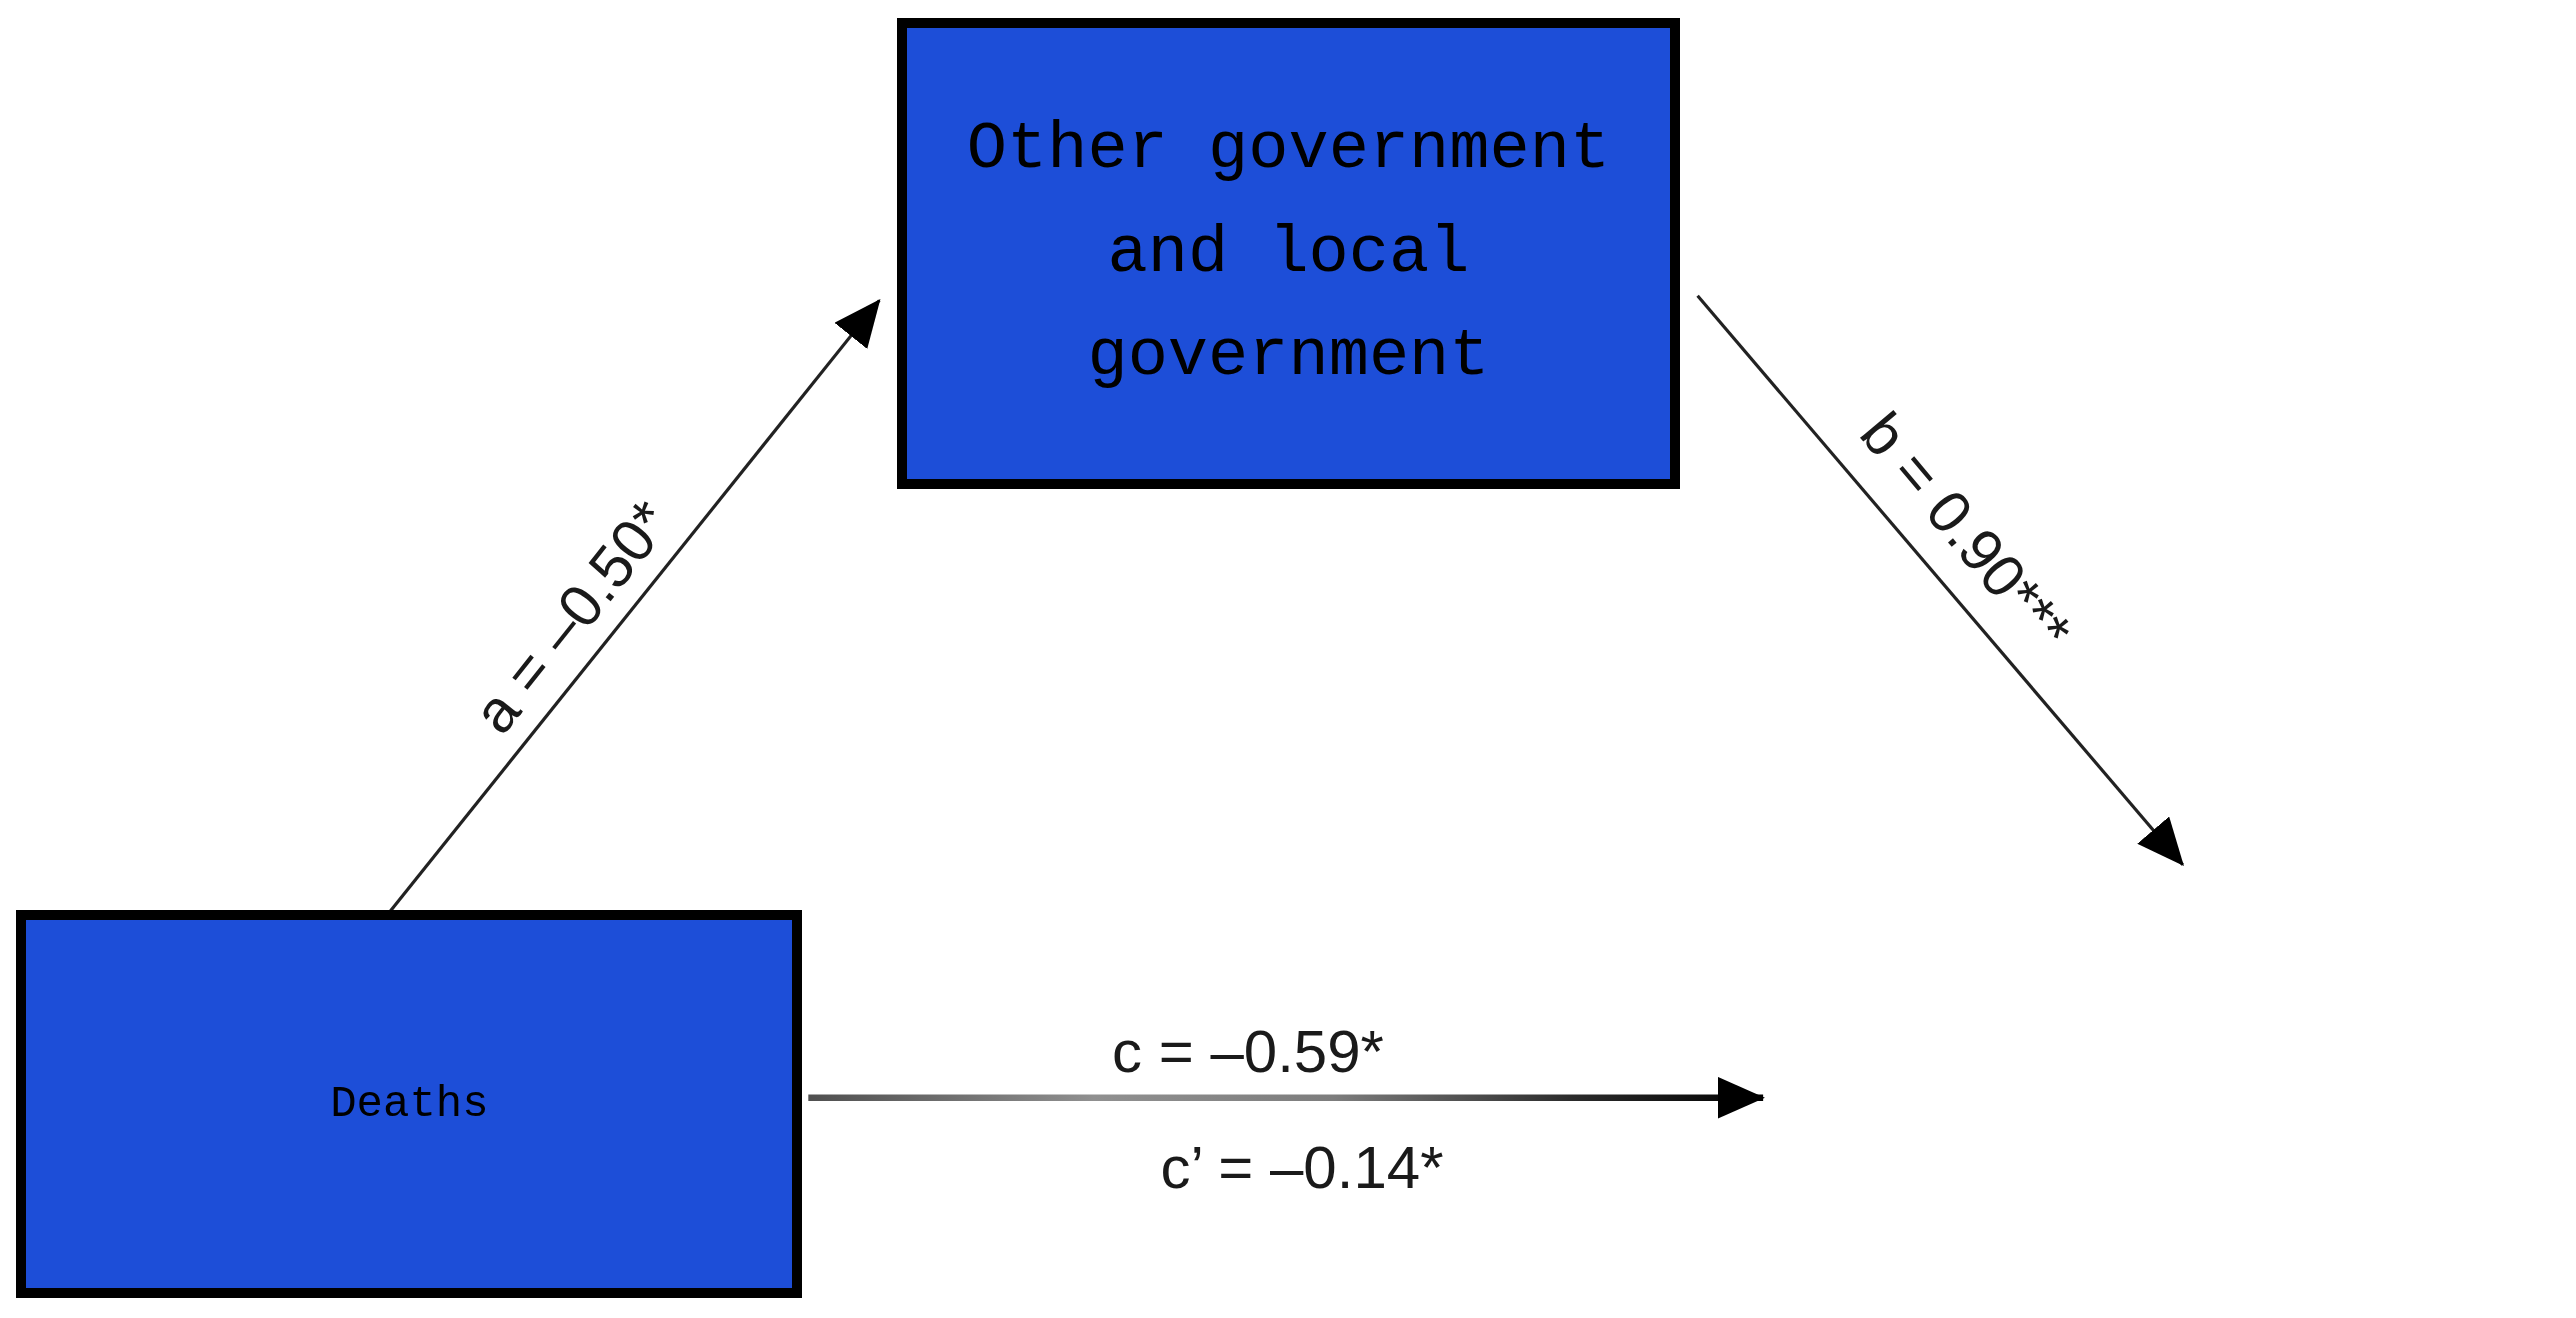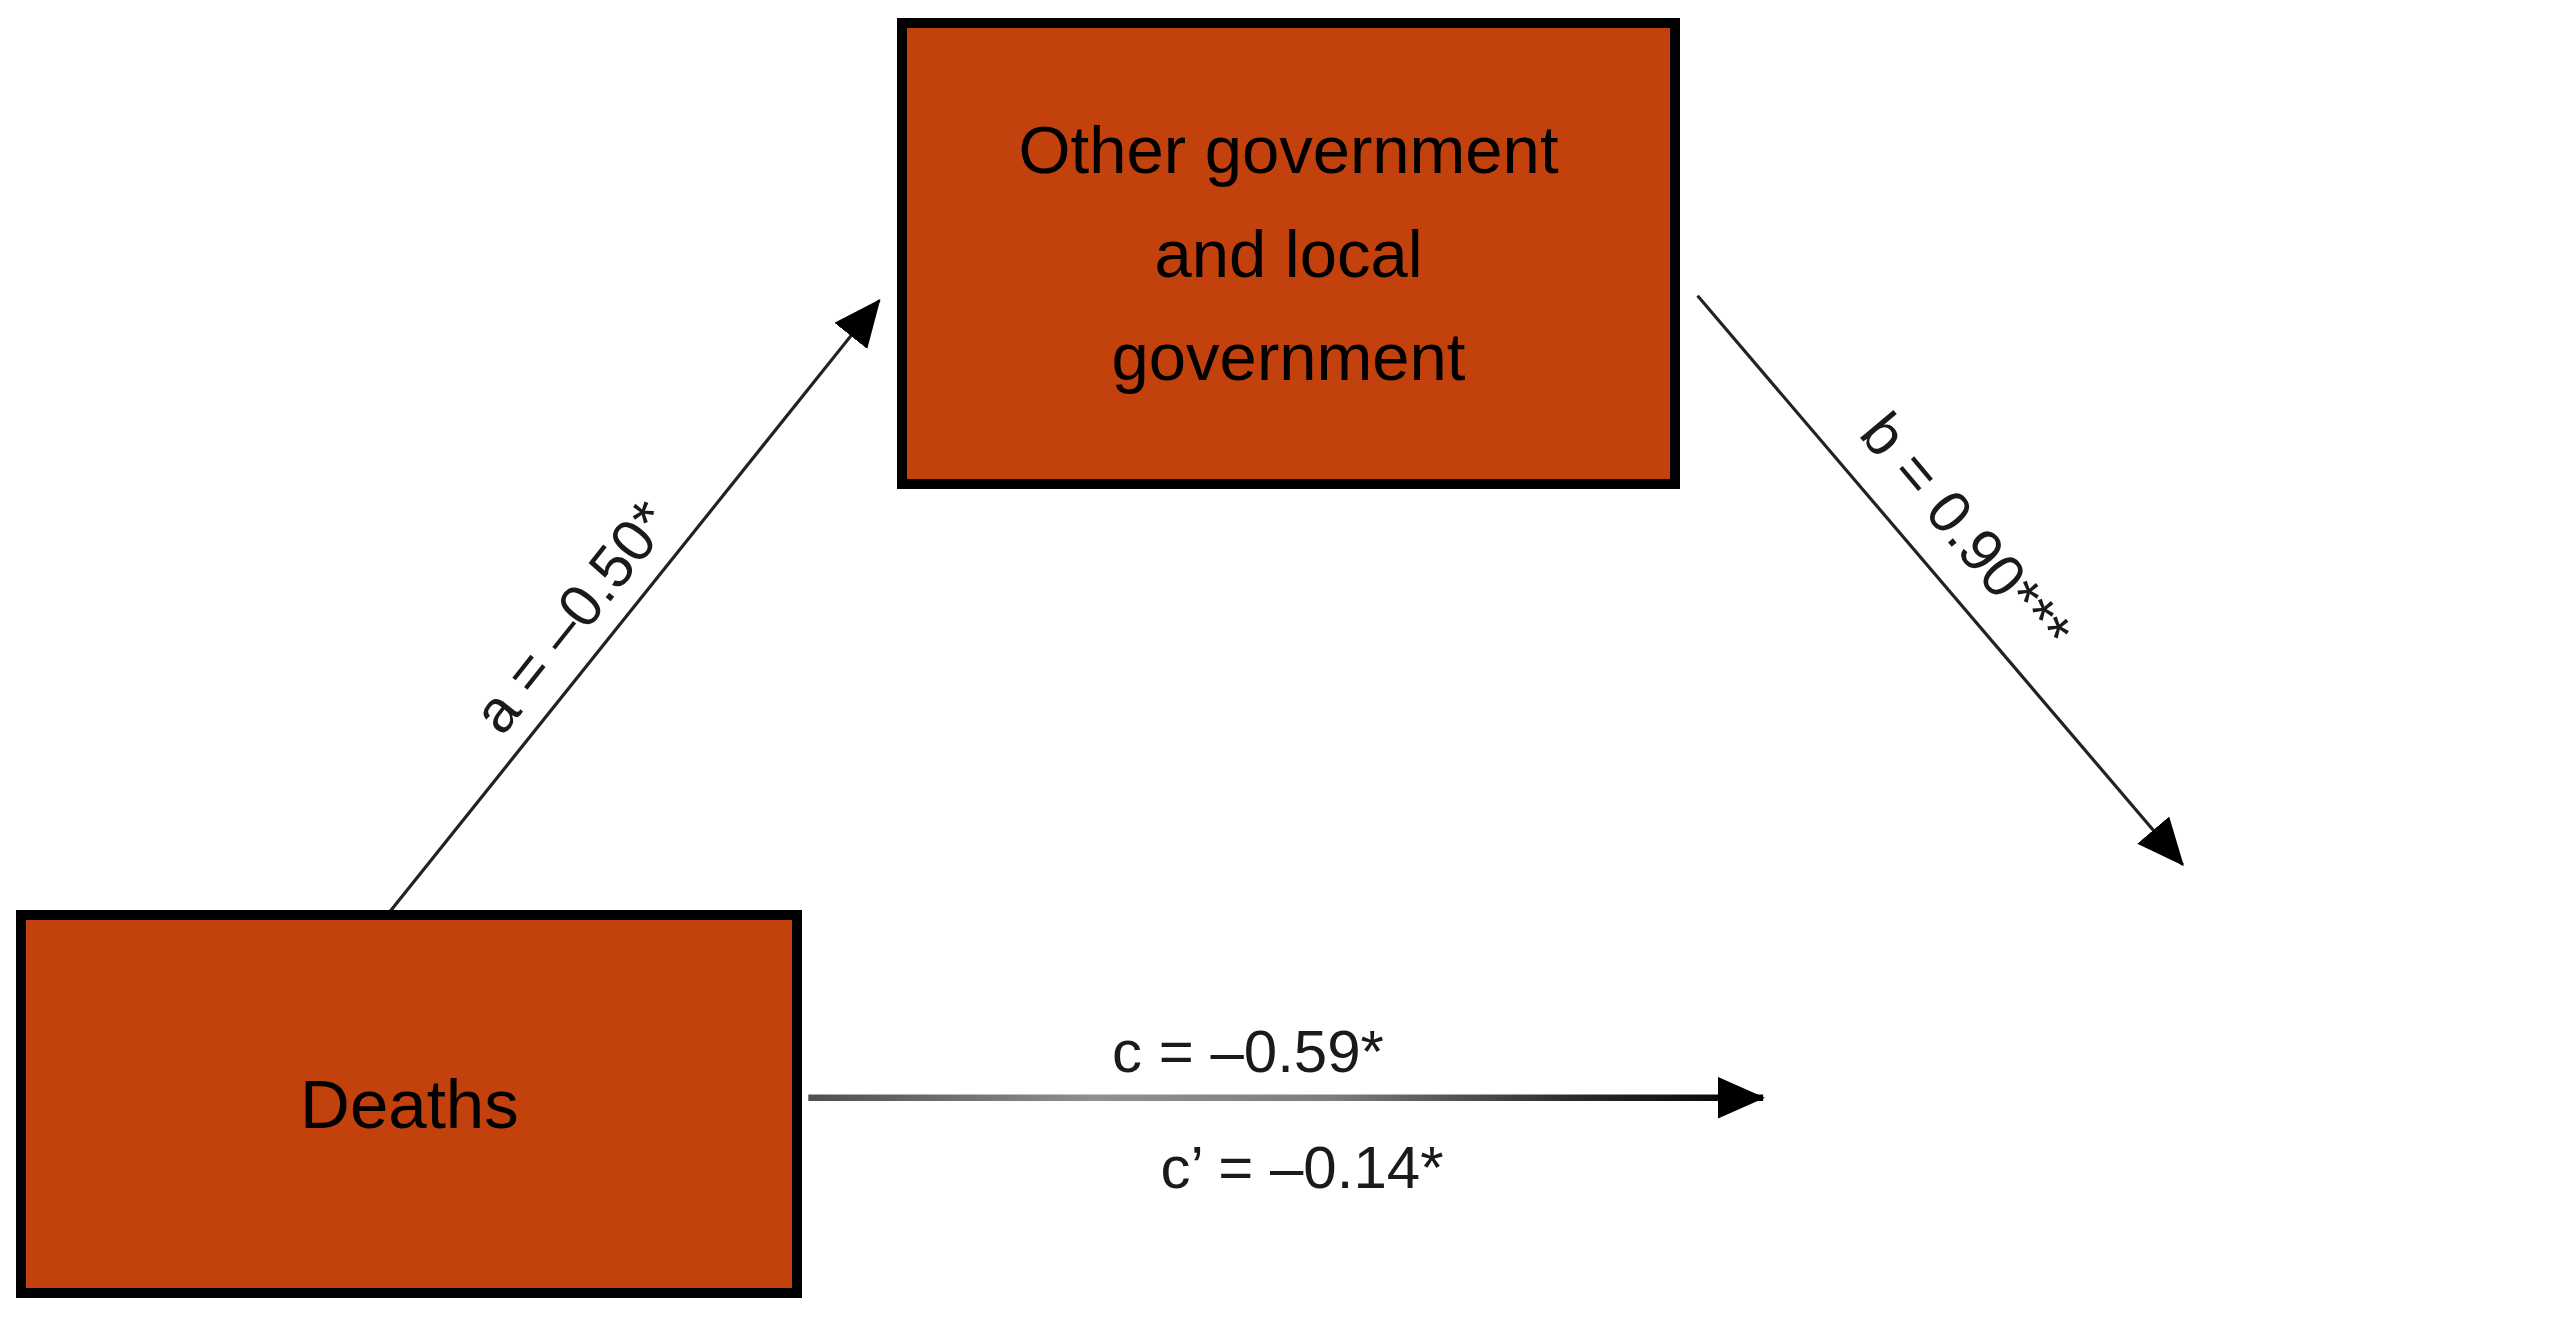--- a/index.html
+++ b/index.html
@@ -12,39 +12,39 @@
   }
   #arrow-layer {
     position: absolute;
     left: 0; top: 0;
     width: 2576px; height: 1318px;
   }
   .box {
     position: absolute;
     box-sizing: border-box;
     border: 10px solid #000000;
-    background: #c2410c;
+    background: #1d4ed8;
     display: flex;
     align-items: center;
     justify-content: center;
     text-align: center;
-    font-family: Liberation Sans, sans-serif;
+    font-family: Liberation Mono, monospace;
     color: #000000;
   }
   #mediator-box {
     left: 897px; top: 18px;
     width: 783px; height: 471px;
     flex-direction: column;
     font-size: 67px;
     line-height: 1.55;
   }
   #deaths-box {
     left: 16.4px; top: 910px;
     width: 786px; height: 388px;
-    font-size: 69px;
+    font-size: 44px;
   }
   #services-box {
     left: 1780px; top: 892px;
     width: 786px; height: 386px;
     font-size: 69px;
   }
   .path-label {
     position: absolute;
     font-family: "Liberation Sans", sans-serif;
     font-size: 60px;

